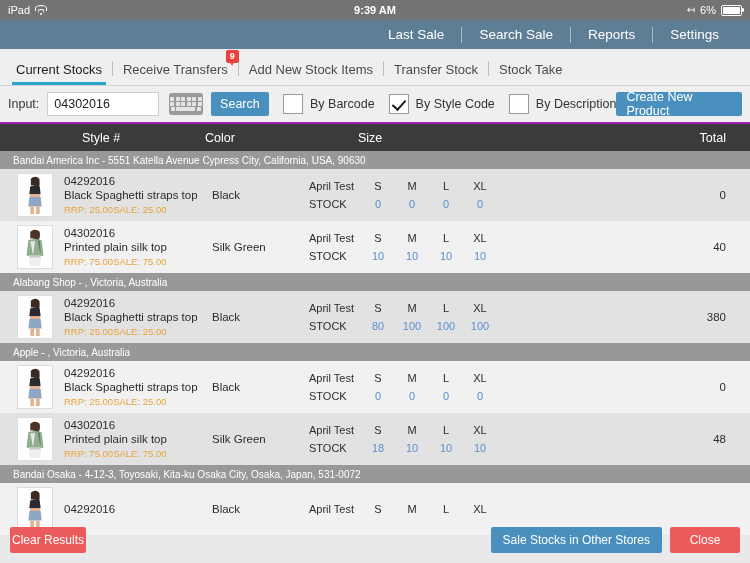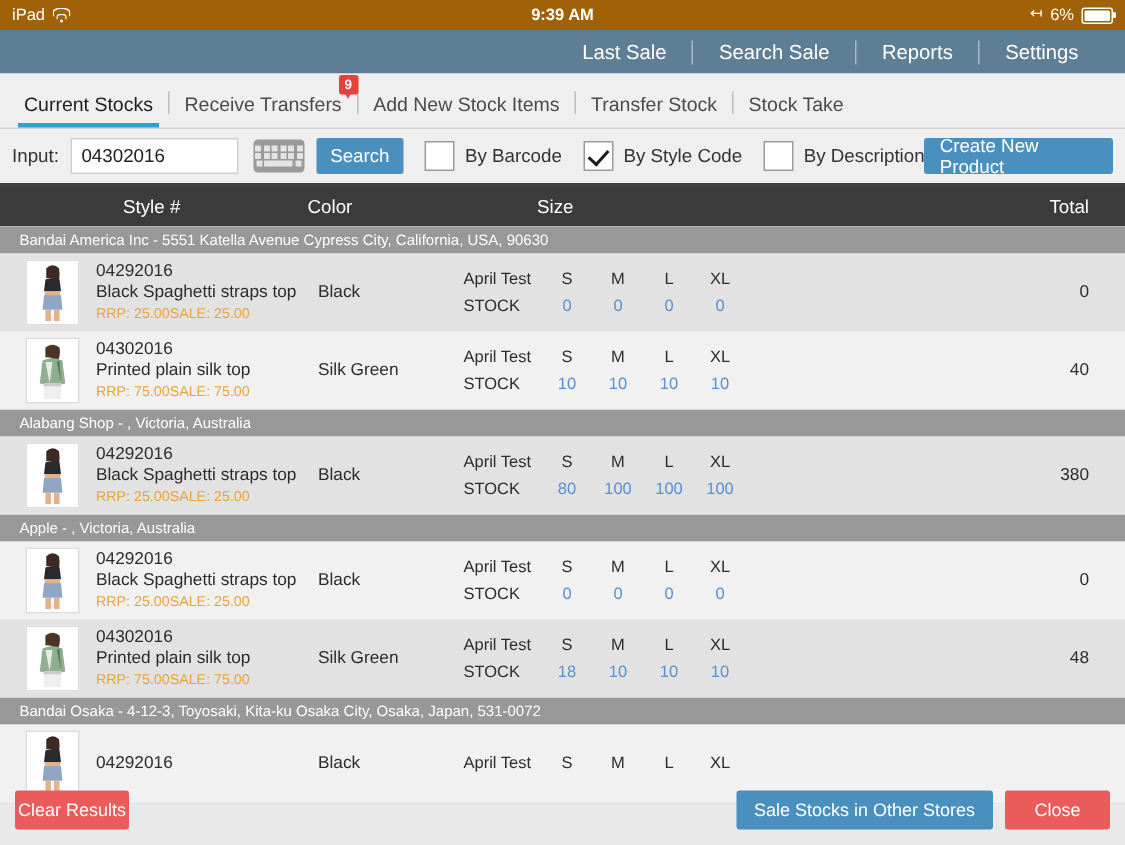--- a/index.html
+++ b/index.html
@@ -6,21 +6,21 @@
   body{
     width:750px;height:563px;overflow:hidden;
     font-family:"Liberation Sans",sans-serif;
     background:#e8e8e8;
     -webkit-font-smoothing:antialiased;
   }
   .app{position:relative;width:750px;height:563px;overflow:hidden;background:#e9e9e9;}
 
   
   .statusbar{
-    height:20px;background:#a16207;color:#fff;
+    height:20px;background:#737373;color:#fff;
     display:flex;align-items:center;font-size:11px;padding:0 8px;position:relative;
   }
   .sb-left{display:flex;align-items:center;gap:5px;}
   .sb-center{position:absolute;left:0;right:0;text-align:center;font-size:11px;font-weight:bold;pointer-events:none;}
   .sb-right{margin-left:auto;display:flex;align-items:center;gap:5px;position:relative;z-index:2;}
   .wifi{display:inline-block;width:12px;height:10px;position:relative;}
   .wifi i{position:absolute;border:1.5px solid #fff;border-bottom:none;border-radius:50% 50% 0 0;left:50%;transform:translateX(-50%);}
   .wifi i:nth-child(1){width:10px;height:5px;bottom:4px;}
   .wifi i:nth-child(2){width:5px;height:3px;bottom:2px;}
   .wifi i:nth-child(3){width:2px;height:2px;bottom:0;background:#fff;border-radius:50%;border:none;}
@@ -58,21 +58,21 @@
     text-align:center;padding:0 1px;box-sizing:border-box;font-weight:bold;
   }
   .badge:after{
     content:"";position:absolute;left:50%;margin-left:-2.5px;bottom:-3px;
     border-left:2.5px solid transparent;border-right:2.5px solid transparent;border-top:4px solid #e8413d;
   }
 
   
   .searchbar{
     height:38px;background:#efefef;display:flex;align-items:center;
-    padding:0 8px;border-bottom:2px solid #404040;box-sizing:border-box;
+    padding:0 8px;border-bottom:2px solid #a21caf;box-sizing:border-box;
   }
   .lbl{font-size:12.5px;color:#333;margin-right:8px;}
   .inputbox{
     width:118px;height:24px;background:#fff;border:1px solid #cfcfcf;
     font-size:12.5px;color:#222;padding:0 6px;box-sizing:border-box;line-height:22px;
     display:flex;align-items:center;
   }
   .kbd{
     width:34px;height:22px;background:#9a9a9a;border-radius:3px;margin-left:10px;
     display:flex;flex-direction:column;justify-content:center;align-items:center;gap:1.5px;padding:2px;box-sizing:border-box;

